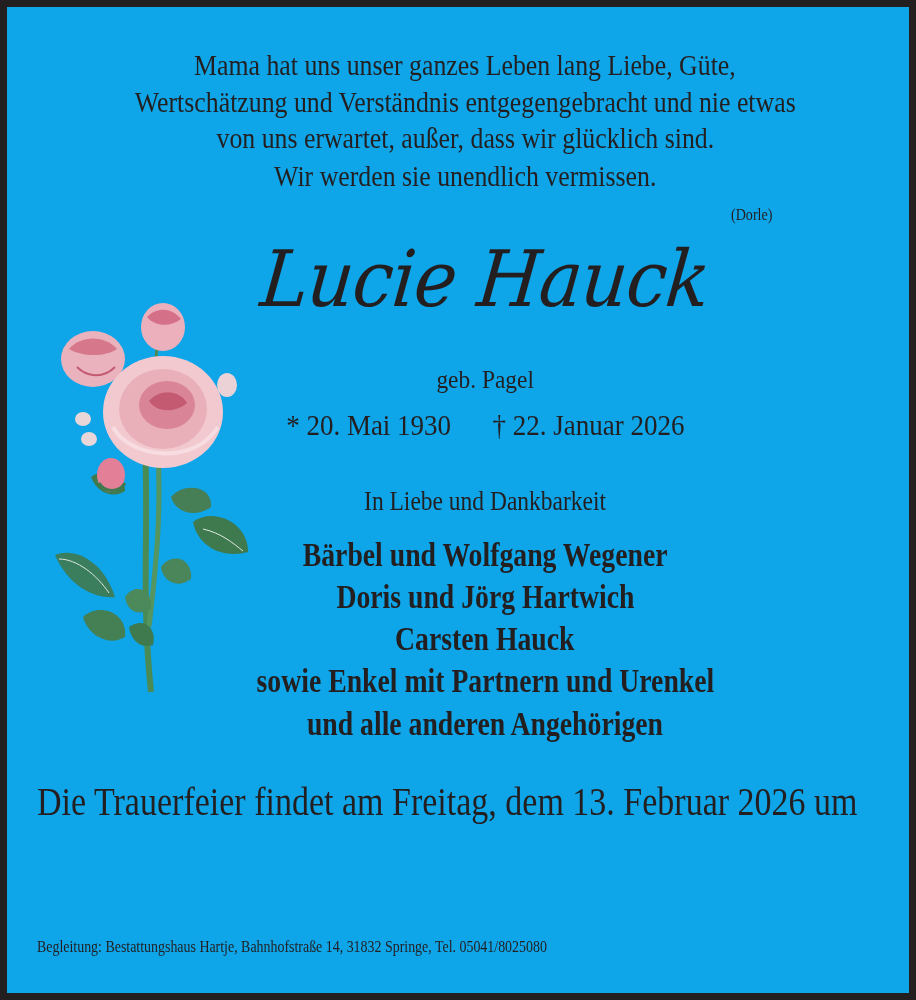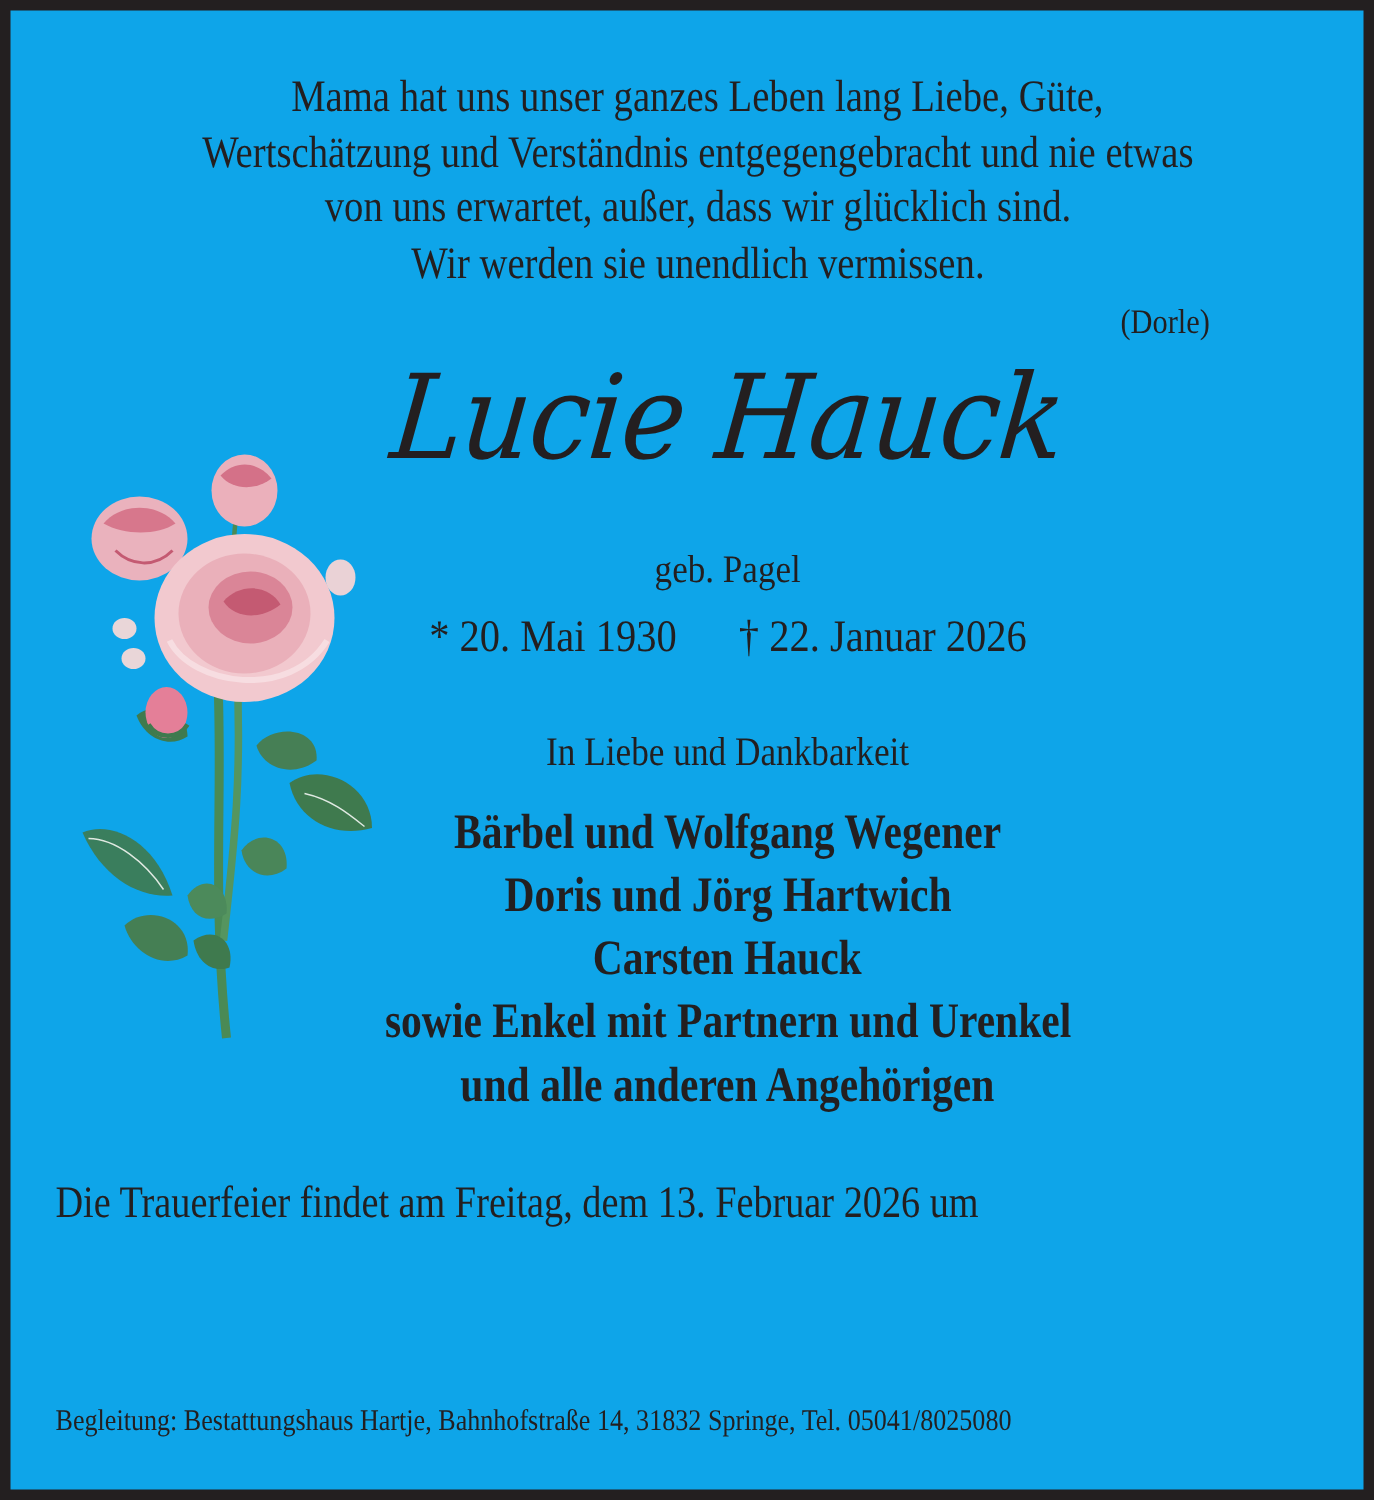--- a/index.html
+++ b/index.html
@@ -9,41 +9,41 @@
     box-sizing: border-box; border: 7px solid #231f20; background: #0ea5e9;
   }
   .line {
     position: absolute; left: 0; width: 916px; text-align: center;
     white-space: nowrap; color: #231f20;
     font-family: "Liberation Serif", "DejaVu Serif", serif;
   }
   .line > span { display: inline-block; transform-origin: center center; }
   .poem { font-size: 30px; line-height: 36px; }
   .poem > span { transform: scaleX(0.86); }
-  .sig { font-size: 23px; line-height: 24px; text-align: right; }
+  .sig { font-size: 16px; line-height: 24px; text-align: center; }
   .sig > span { transform: scaleX(0.88); transform-origin: left center; }
   .script {
     font-family: "DejaVu Serif", "Liberation Serif", serif;
     font-style: italic; font-size: 78px; line-height: 100px; letter-spacing: -1px;
     font-weight: normal;
   }
   .script > span { transform: scaleX(0.92) skewX(-6deg); }
   .sub { font-size: 26px; line-height: 32px; }
   .sub > span { transform: scaleX(0.9); }
   .dates { font-size: 30px; line-height: 36px; }
   .dates > span { transform: scaleX(0.9); }
   .dates .gap { display: inline-block; width: 46px; }
   .thanks { font-size: 27px; line-height: 32px; }
   .thanks > span { transform: scaleX(0.87); }
   .fam { font-size: 33px; line-height: 40px; font-weight: bold; }
   .fam > span { transform: scaleX(0.84); }
   .left { text-align: left; }
-  .body { font-size: 30px; line-height: 36px; }
+  .body { font-size: 40px; line-height: 36px; }
   .body > span { transform: scaleX(0.85); transform-origin: left center; }
-  .footer { font-size: 20px; line-height: 24px; }
+  .footer { font-size: 16px; line-height: 24px; }
   .footer > span { transform: scaleX(0.87); transform-origin: left center; }
   .rose { position: absolute; left: 46px; top: 290px; width: 200px; height: 400px; }
 </style>
 </head>
 <body>
 
 <div class="frame">
 
   <div class="line poem" style="top:40px"><span>Mama hat uns unser ganzes Leben lang Liebe, Güte,</span></div>
   <div class="line poem" style="top:77px"><span>Wertschätzung und Verständnis entgegengebracht und nie etwas</span></div>

